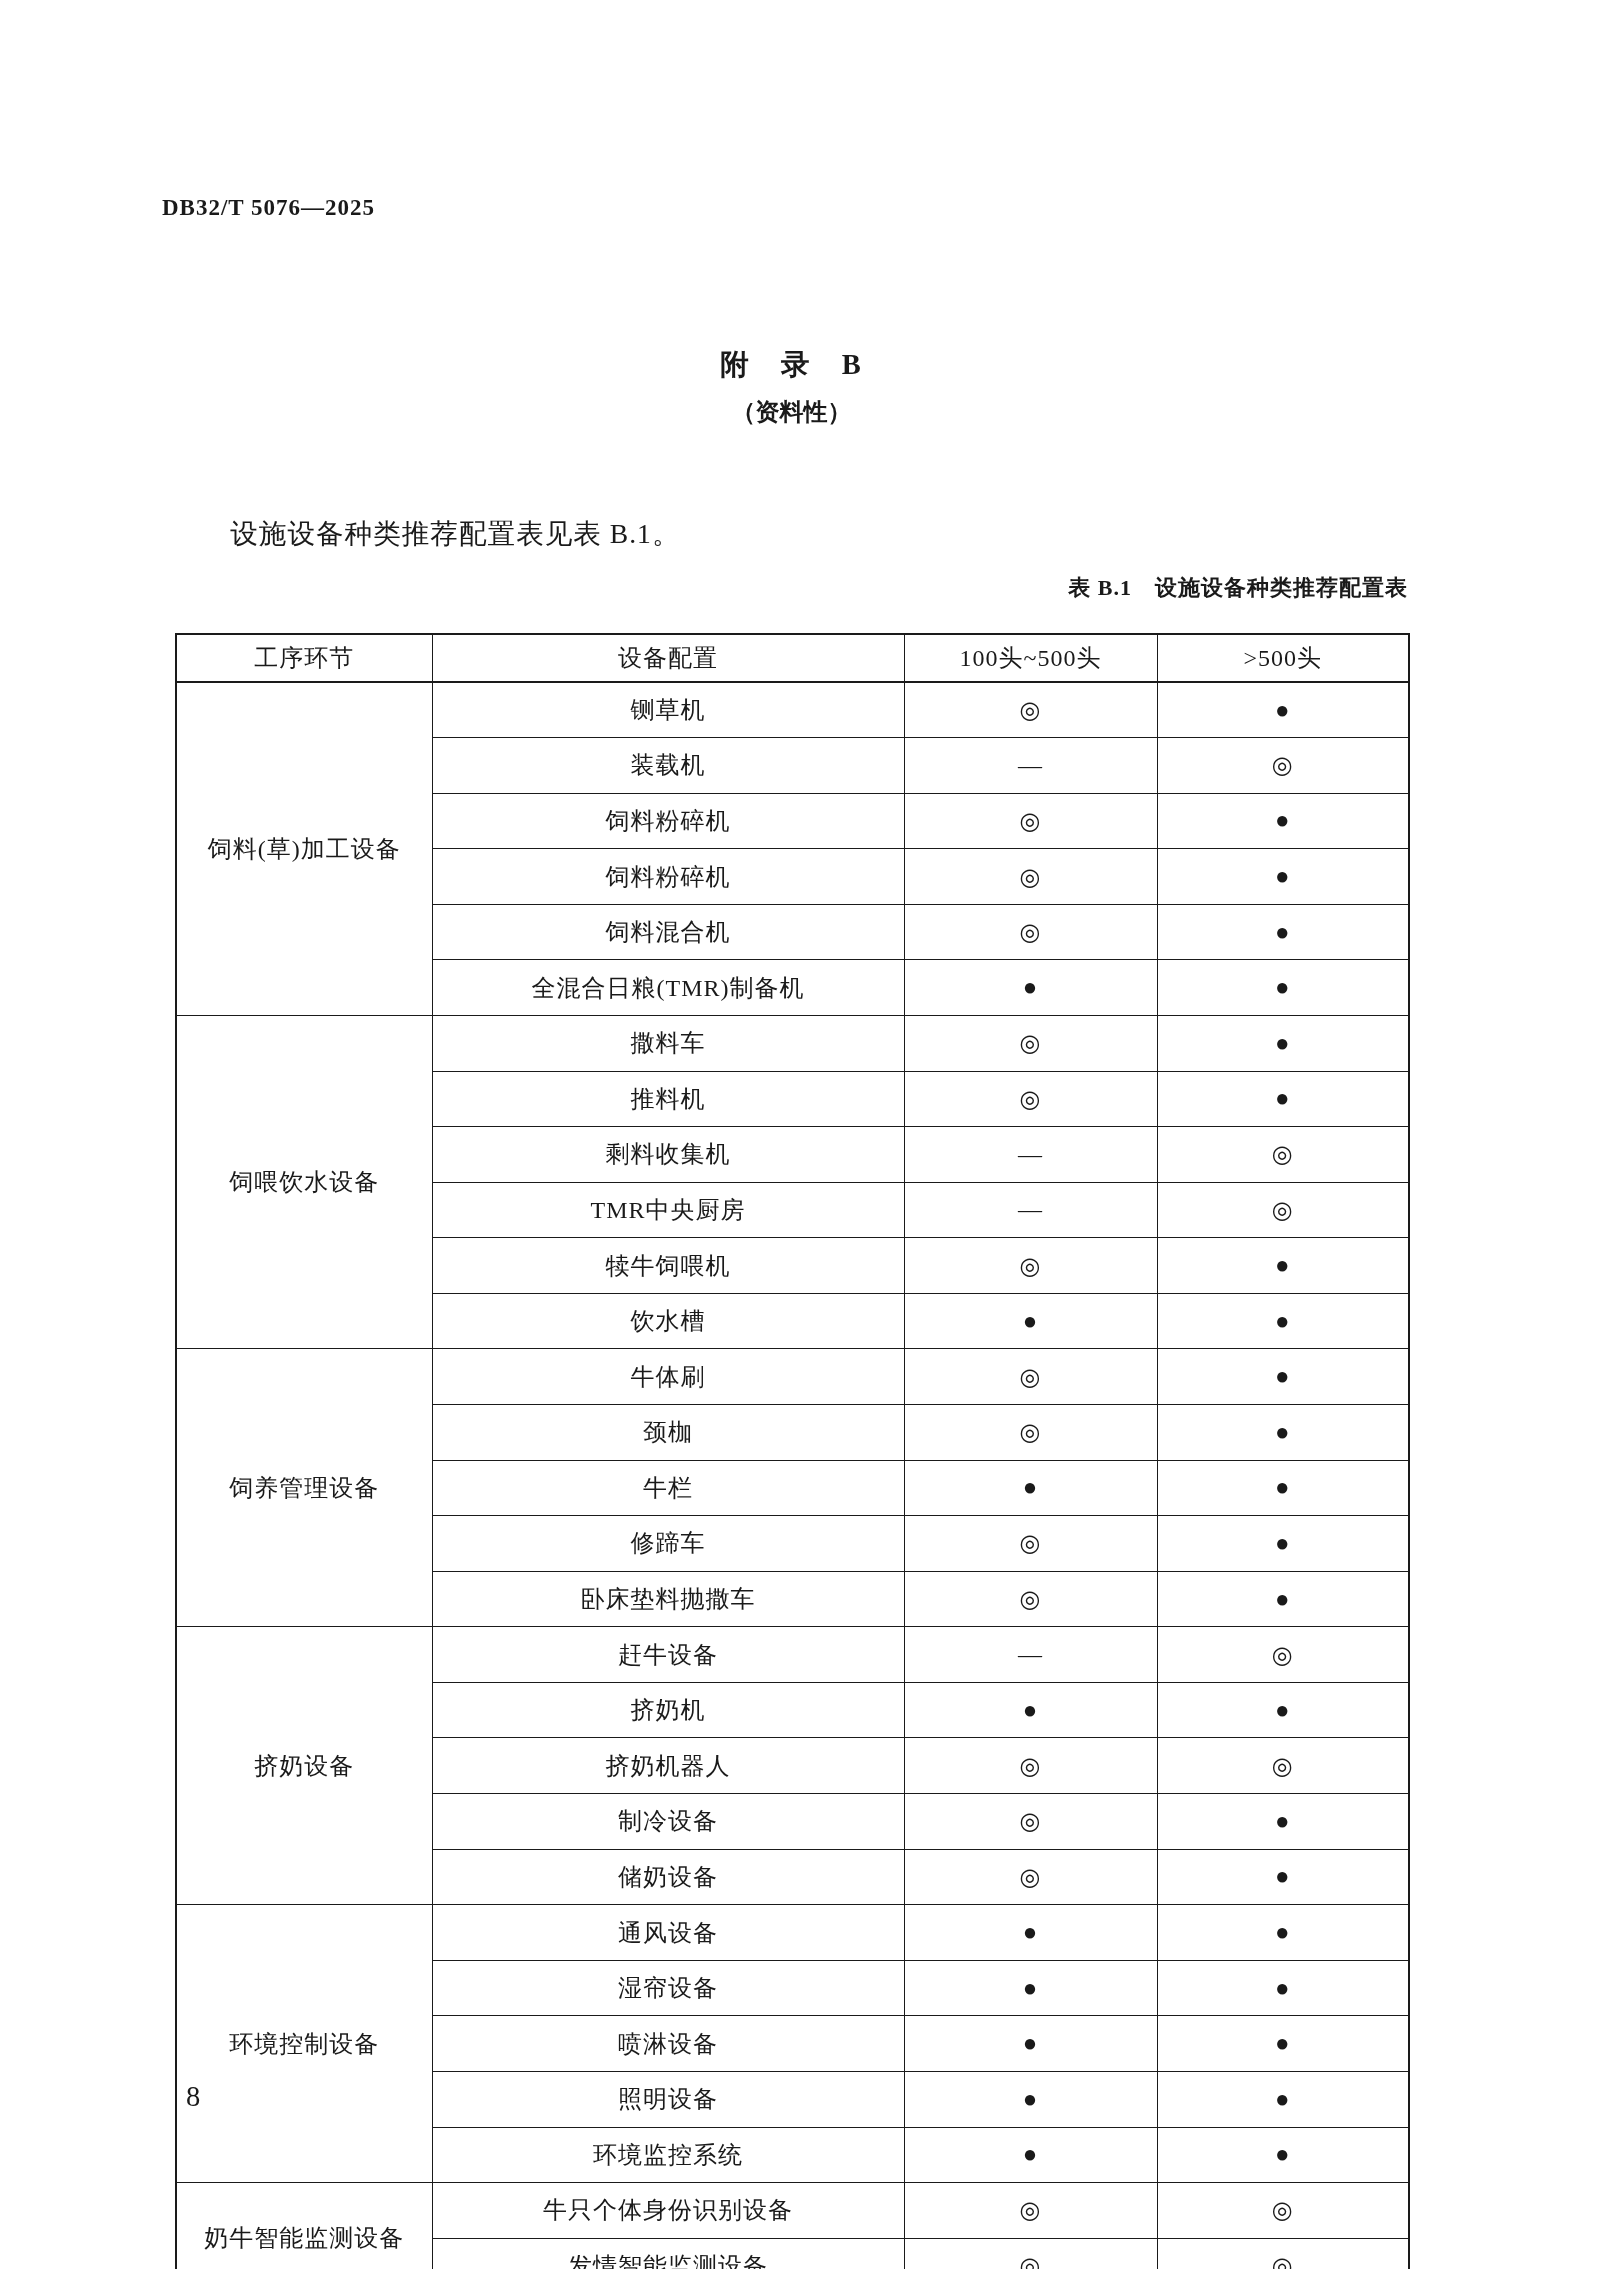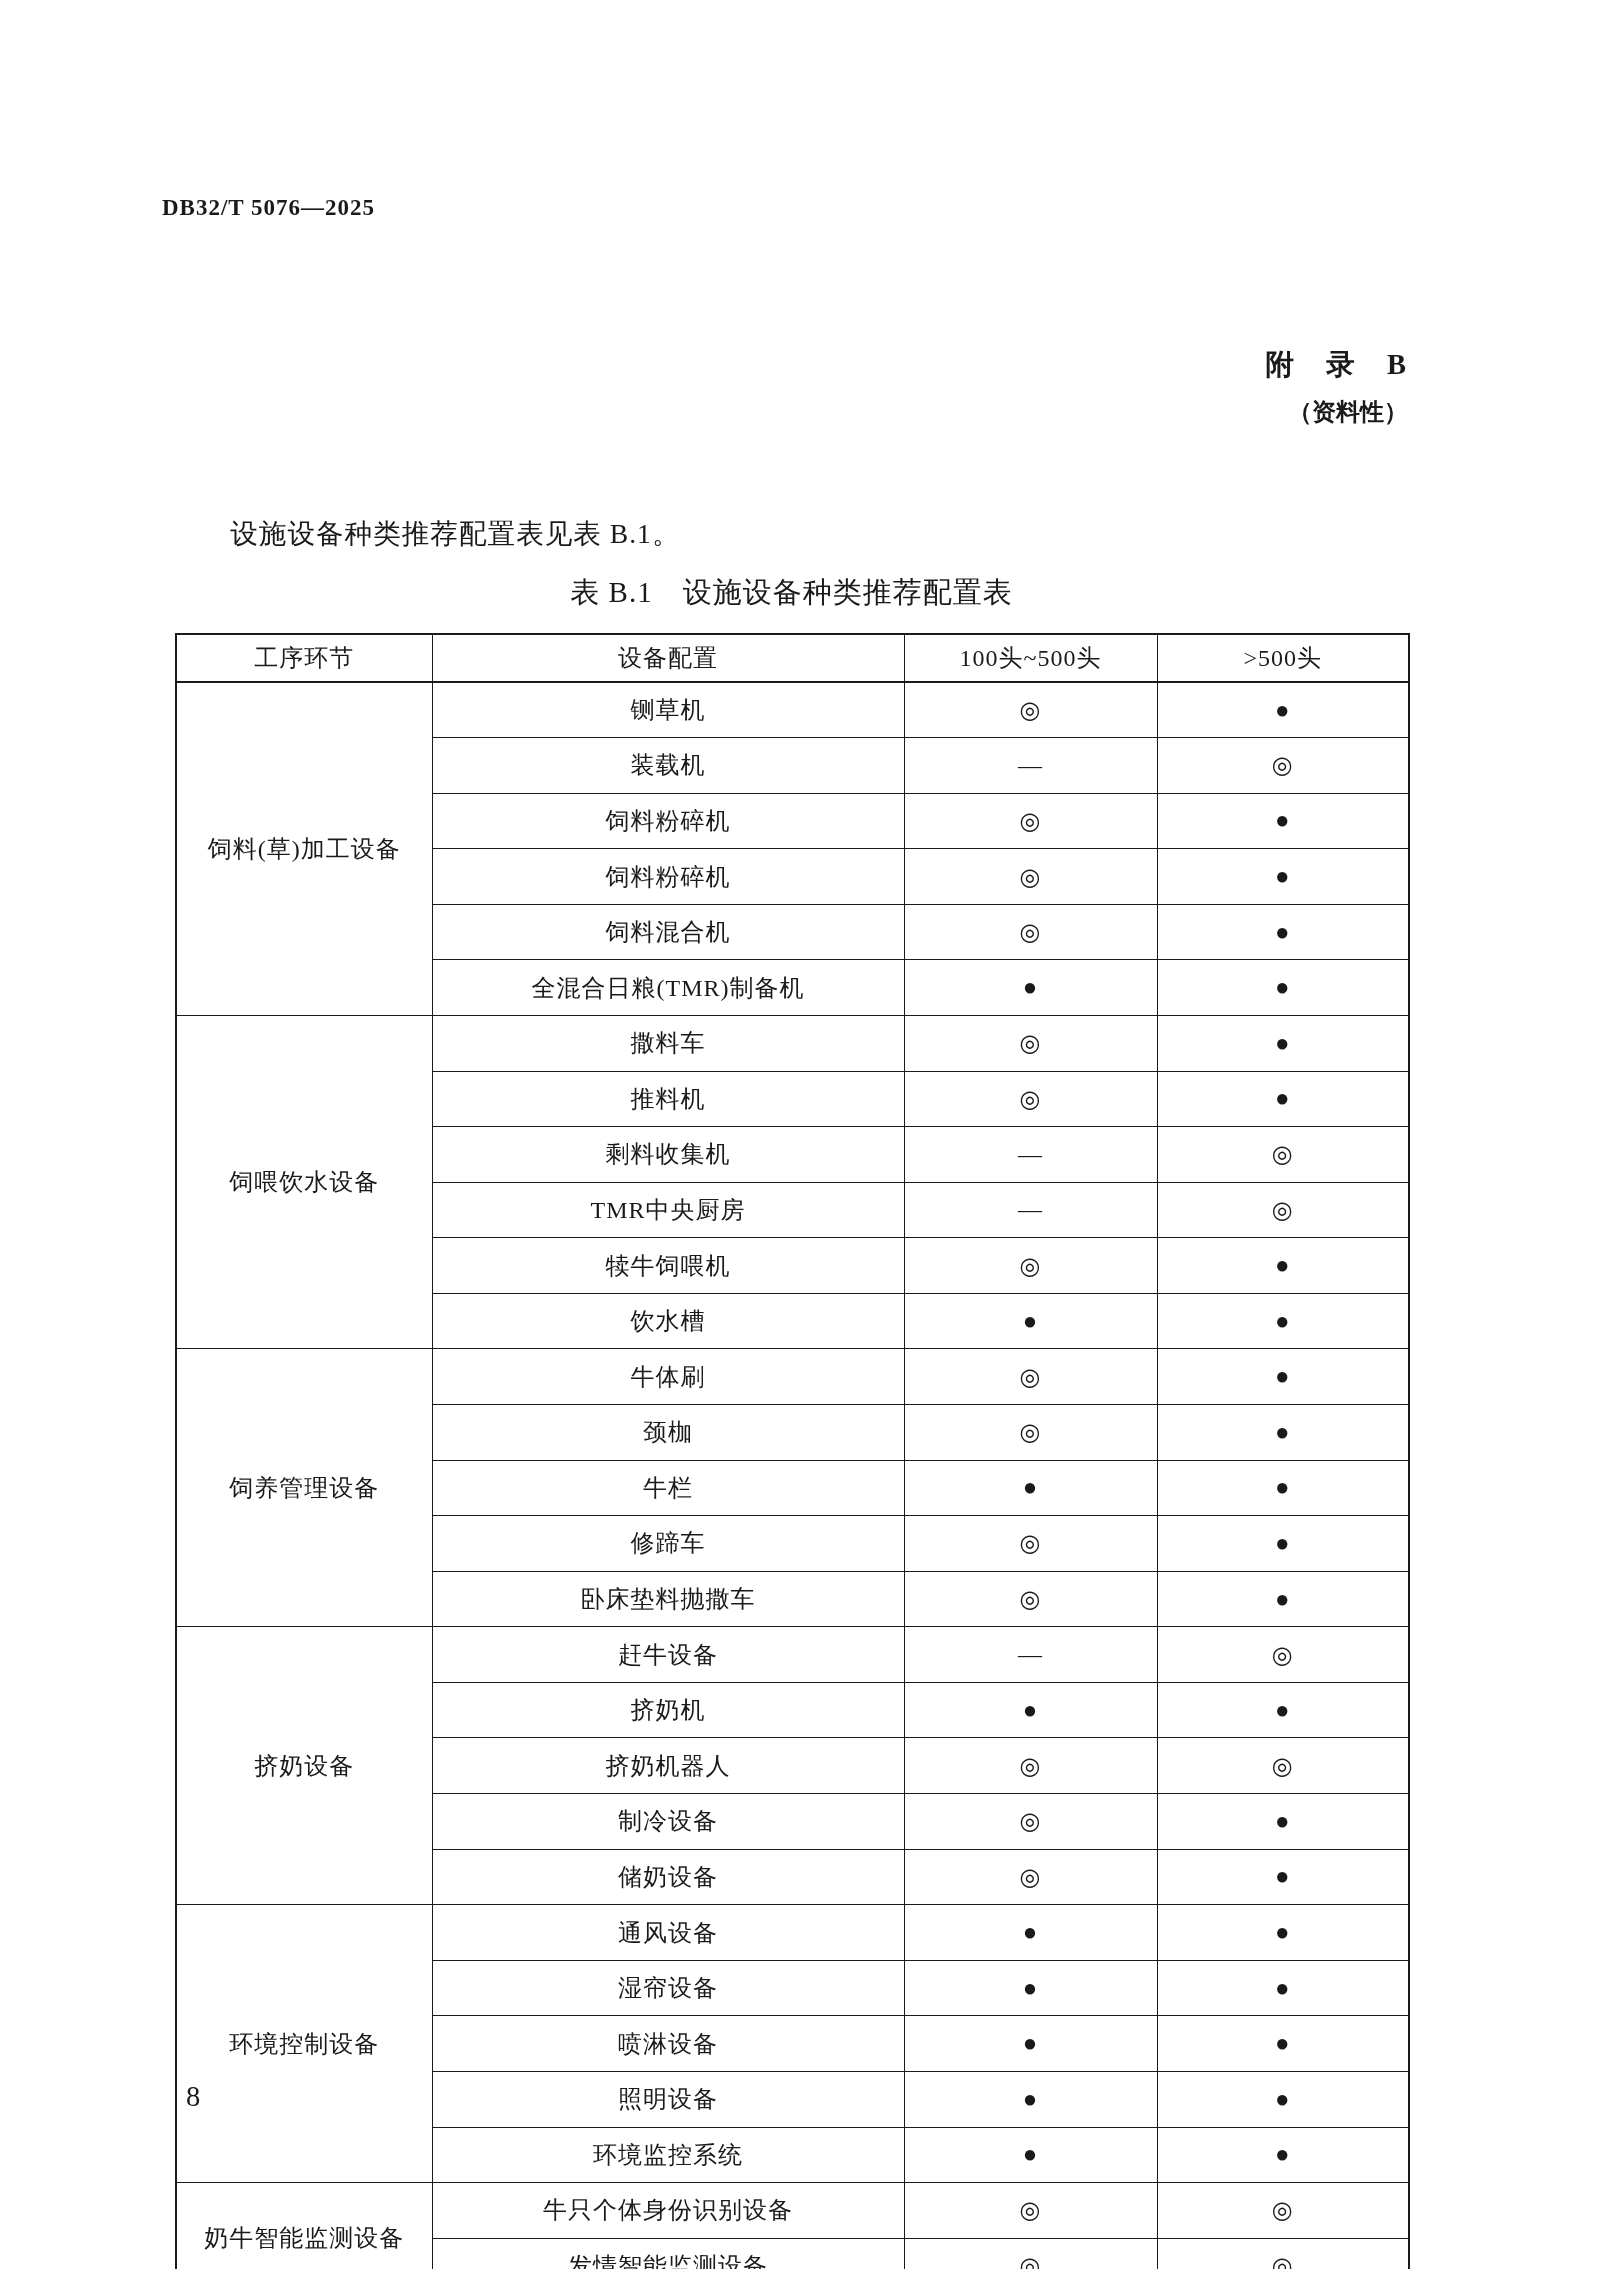--- a/index.html
+++ b/index.html
@@ -20,42 +20,42 @@
     top: 195px;
     font-size: 23px;
     font-weight: bold;
     letter-spacing: 1px;
   }
   .title-block {
     position: absolute;
     left: 175px;
     top: 346px;
     width: 1233px;
-    text-align: right;
+    text-align: center;
   }
   .title-line1 { font-size: 28.5px; font-weight: bold; letter-spacing: 1.9px; }
   .title-line2 { font-size: 24px; font-weight: bold; margin-top: 12.4px; }
   .title-line3 { font-size: 30px; font-weight: bold; margin-top: 11.4px; letter-spacing: 1.9px; }
   .intro {
     position: absolute;
     left: 175px;
     top: 515px;
     width: 1233px;
     font-size: 27.6px;
     text-indent: 2em;
     letter-spacing: 1px;
   }
   .table-caption {
     position: absolute;
     left: 175px;
     top: 573px;
     width: 1233px;
-    text-align: center;
-    font-size: 29px;
-    font-weight: normal;
+    text-align: right;
+    font-size: 22px;
+    font-weight: bold;
     letter-spacing: 1px;
   }
   table.equip {
     position: absolute;
     left: 175px;
     top: 633px;
     width: 1233px;
     height: 1662px;
     border-collapse: collapse;
     table-layout: fixed;

